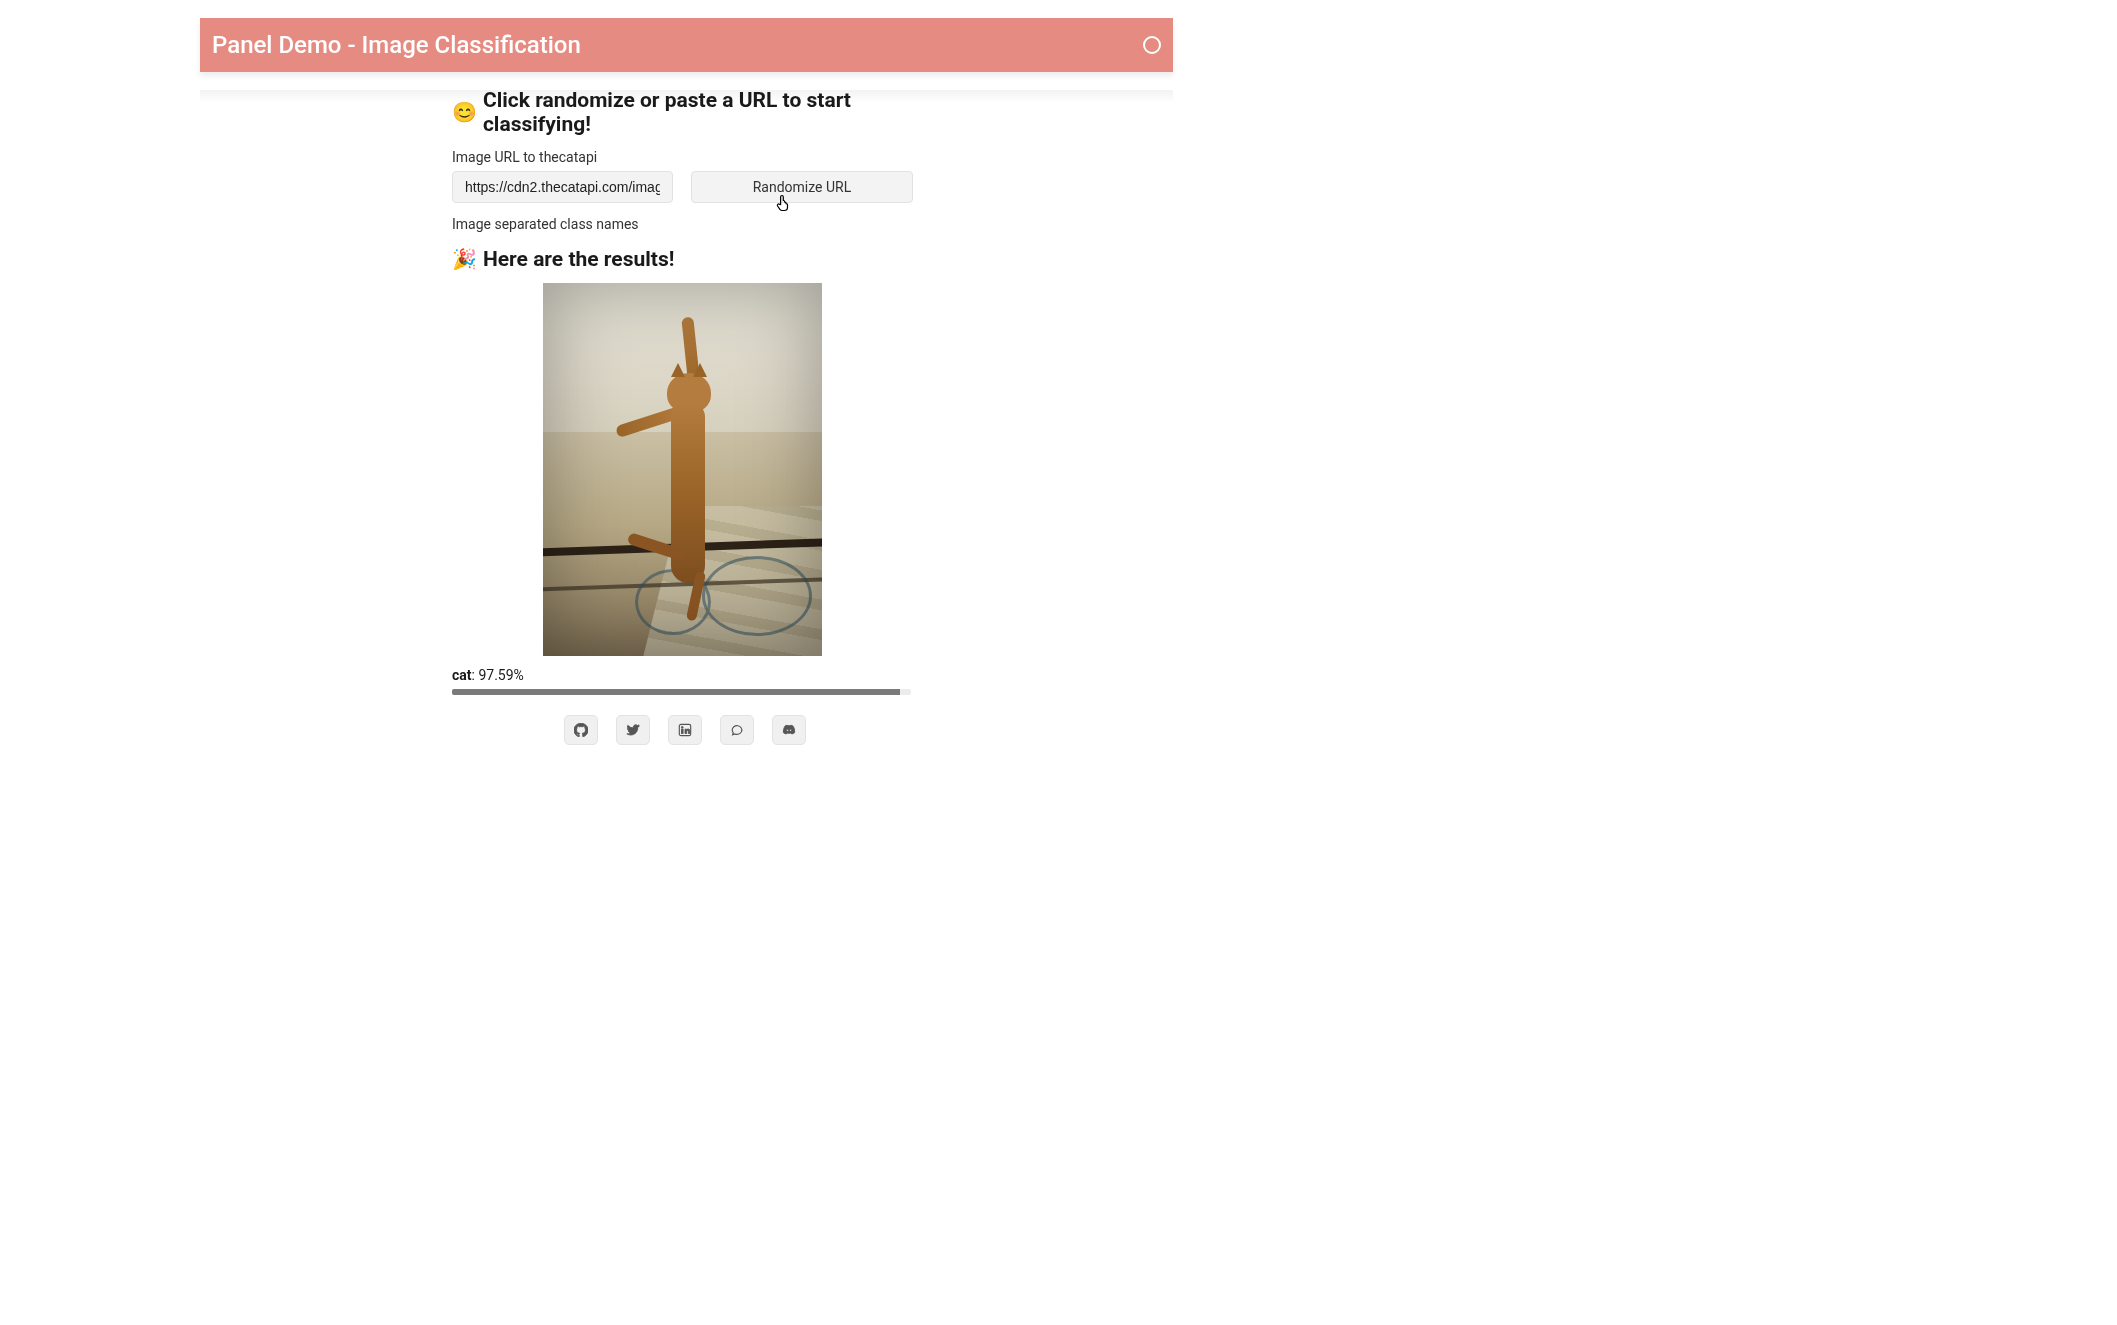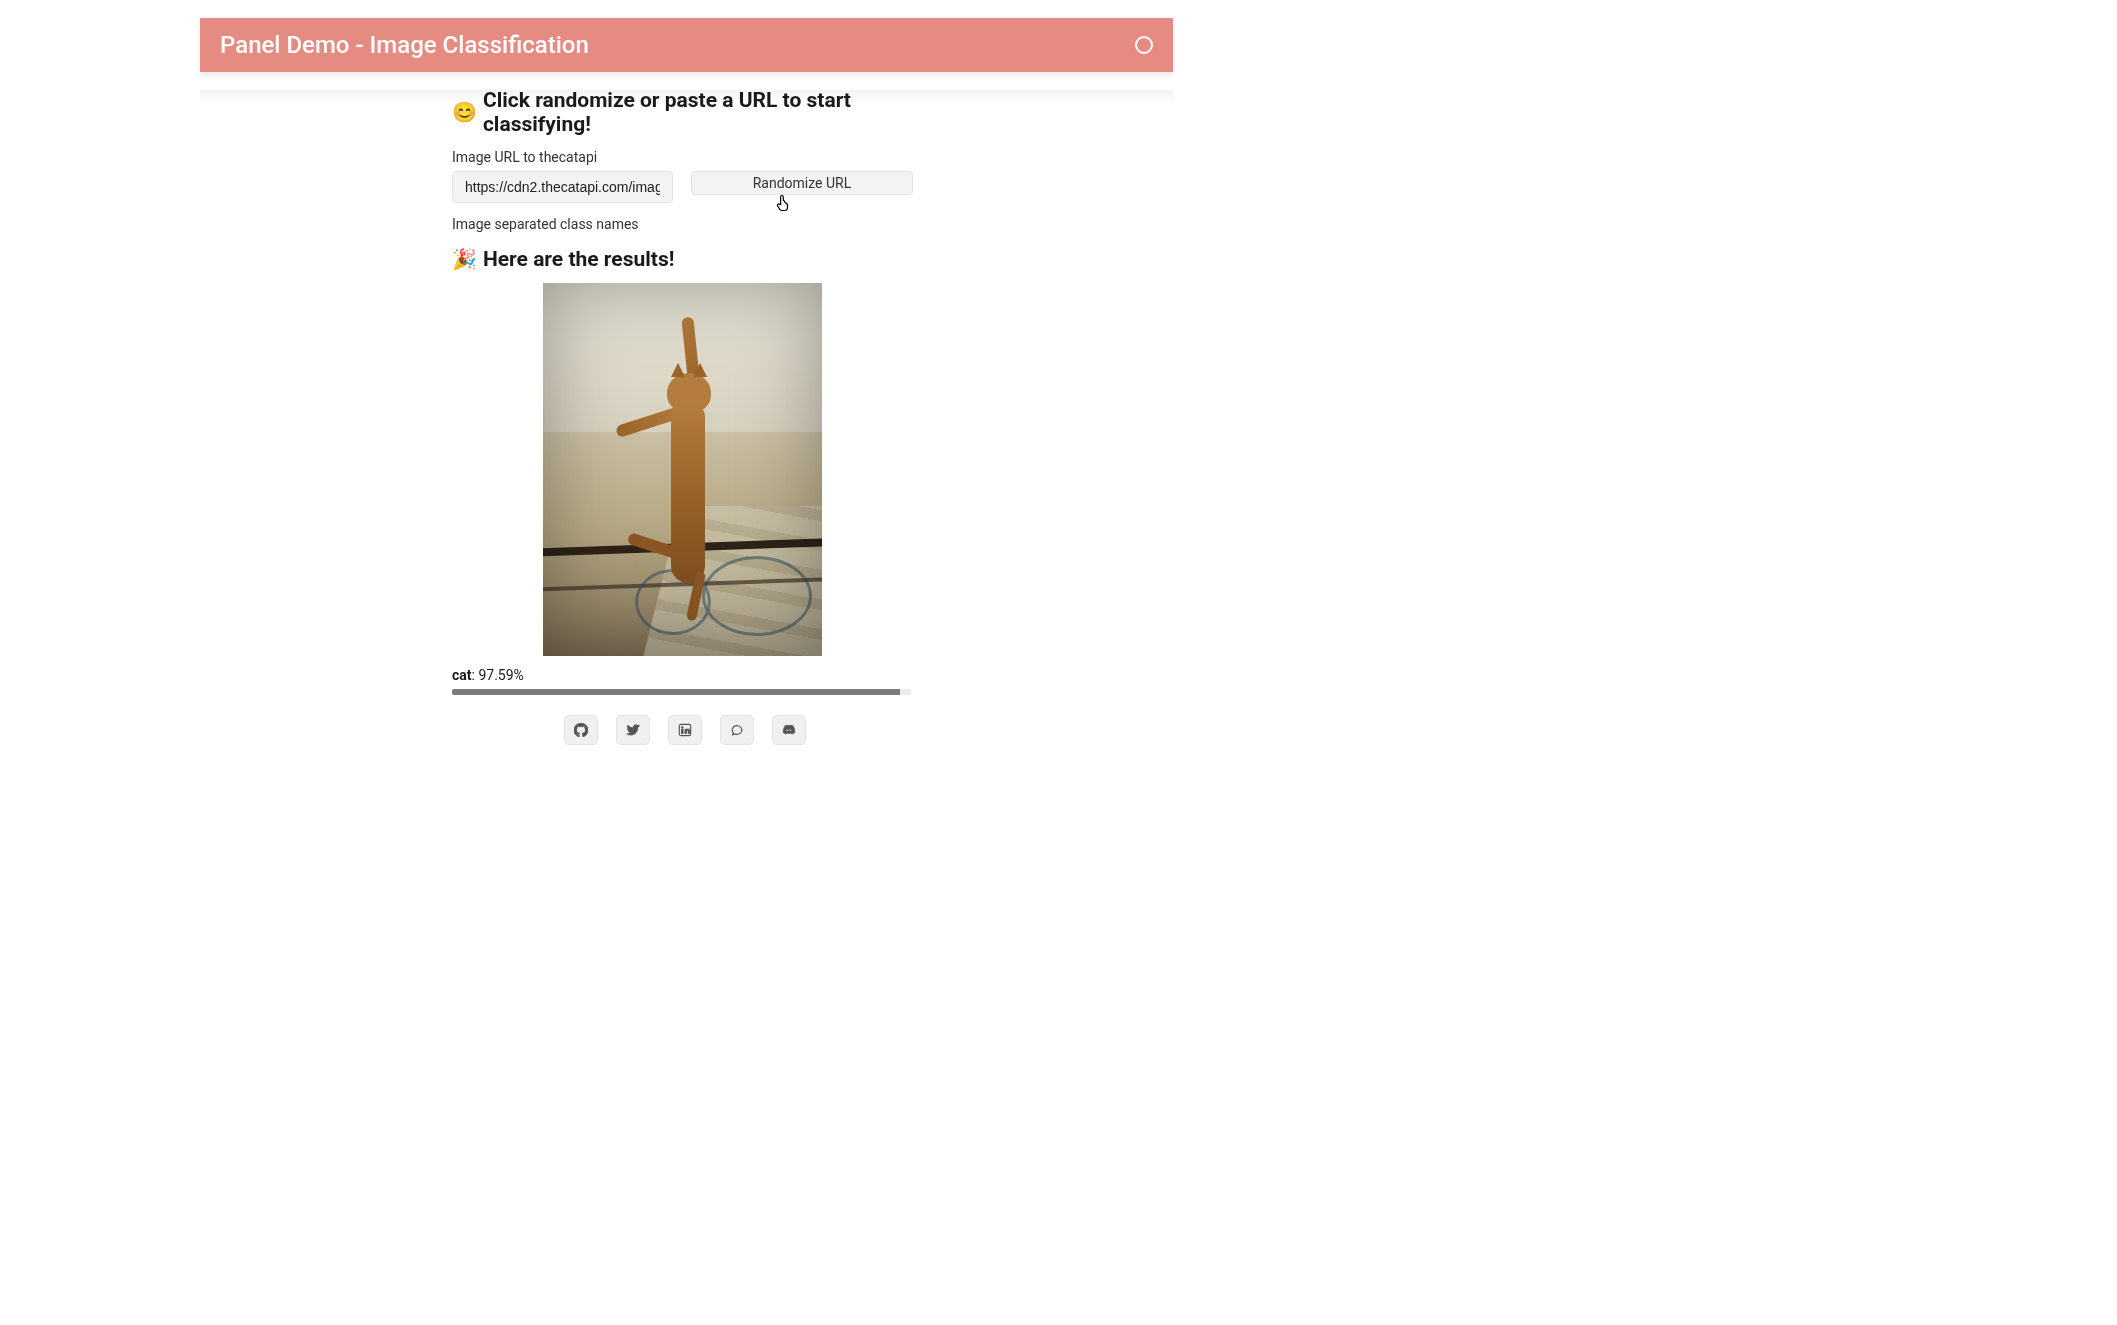--- a/index.html
+++ b/index.html
@@ -15,21 +15,21 @@
     position: relative;
   }
   .header {
     position: relative;
     margin: 18px 0 0 200px;
     width: 973px;
     height: 54px;
     background: #e58b82;
     display: flex;
     align-items: center;
-    padding: 0 20px;
+    padding: 0 12px;
     box-shadow: 0 4px 6px rgba(0,0,0,0.08);
   }
   .header-shadowbar {
     position: absolute;
     left: 200px;
     top: 72px;
     width: 973px;
     height: 13px;
     background: linear-gradient(to bottom, rgba(0,0,0,0.05), rgba(0,0,0,0));
   }
@@ -76,21 +76,21 @@
     border-radius: 4px;
     padding: 0 12px;
     font-size: 14px;
     color: #222;
     outline: none;
     width: 100%;
   }
   .url-input { width: 221px; }
   .btn {
     flex: 1;
-    height: 24px;
+    height: 32px;
     border: 1px solid #e2e2e2;
     background: #f3f3f3;
     border-radius: 4px;
     font-size: 14px;
     color: #333;
     cursor: pointer;
     display: flex;
     align-items: center;
     justify-content: center;
   }

